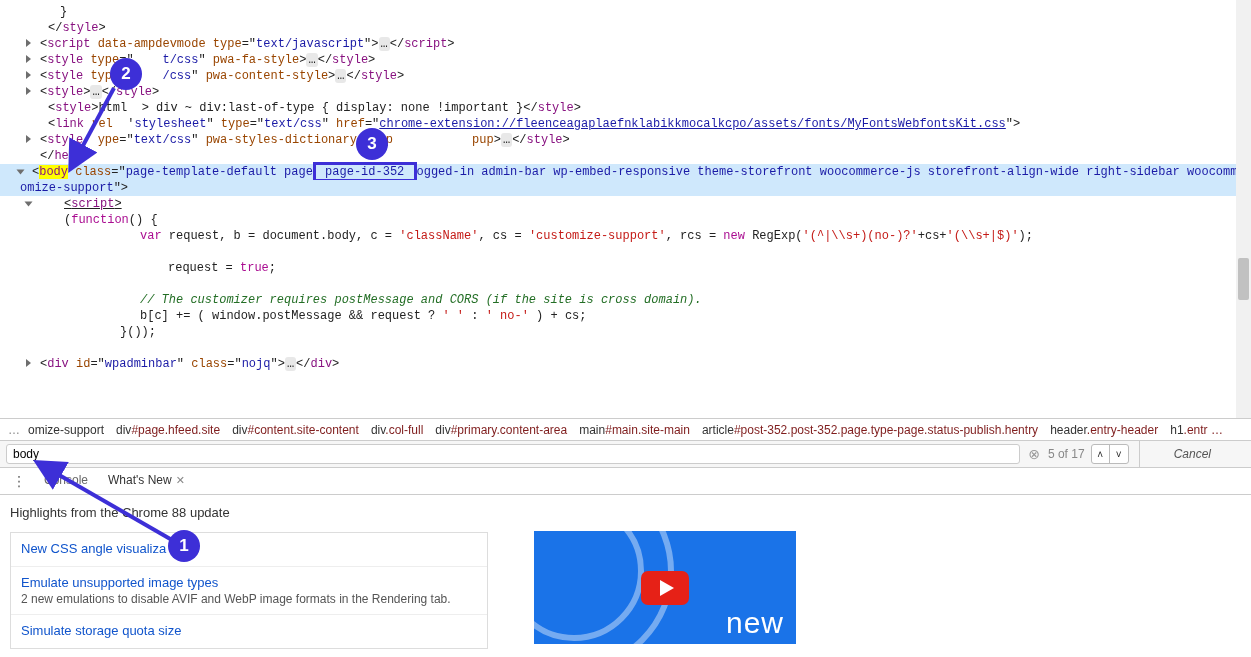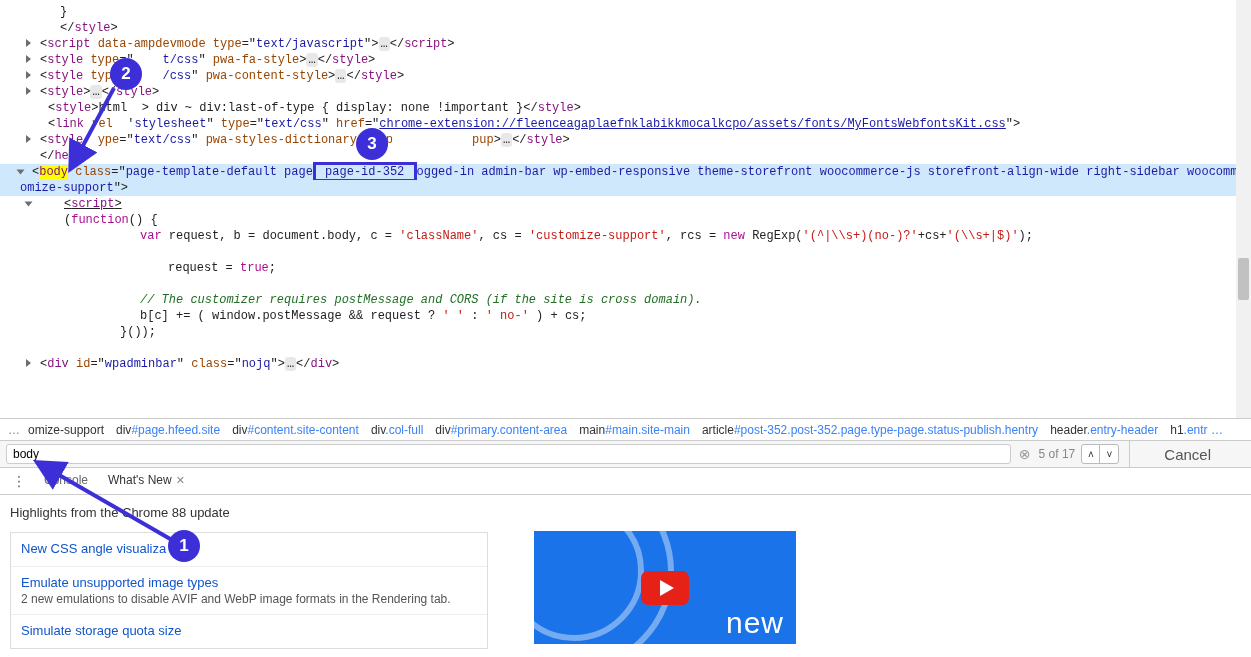--- a/index.html
+++ b/index.html
@@ -20,31 +20,31 @@
 .link-val { color: #1a1aa6; text-decoration: underline; }
 .highlight-yellow { background: #ffff00; }
 .boxed { border: 3px solid #3d2fd7; padding: 0 2px; }
 .ellipsis { background: #e8e8e8; border-radius: 3px; padding: 0 2px; }
 
 .annot-bubble { position: absolute; width: 32px; height: 32px; border-radius: 50%; background: #3d2fd7; color: #fff; font-family: -apple-system, "Segoe UI", sans-serif; font-weight: 700; font-size: 17px; display: flex; align-items: center; justify-content: center; z-index: 50; pointer-events: none; }
 .annot-arrow { position: absolute; z-index: 49; pointer-events: none; }
 
 .crumbs { border-top: 1px solid #ccc; height: 22px; display: flex; align-items: center; overflow: hidden; padding: 0 8px; font-family: -apple-system, "Segoe UI", sans-serif; font-size: 12px; color: #333; }
 .crumb { margin-right: 12px; white-space: nowrap; }
-.crumb .cid { color: #3b82f6; }
+.crumb .cid { color: #7f1d1d; }
 .crumb-ell { color: #888; margin-right: 8px; }
 
 .search-bar { border-top: 1px solid #ccc; border-bottom: 1px solid #ccc; height: 28px; display: flex; align-items: center; background: #f6f6f6; padding: 0 6px; font-family: -apple-system, "Segoe UI", sans-serif; }
 .search-input { flex: 1; height: 20px; border: 1px solid #ccc; border-radius: 3px; padding: 0 6px; font-size: 12px; background: #fff; margin-right: 8px; }
 .search-count { color: #888; font-size: 12px; margin-right: 6px; }
 .search-clear { color: #999; font-size: 14px; margin-right: 8px; cursor: pointer; }
 .search-stepper { display: flex; border: 1px solid #bbb; border-radius: 3px; background: #fff; margin-right: 10px; }
 .search-stepper div { width: 18px; height: 18px; display: flex; align-items: center; justify-content: center; font-size: 10px; cursor: pointer; }
 .search-stepper div:first-child { border-right: 1px solid #bbb; }
-.cancel-btn { color: #555; font-size: 15px; padding: 2px 34px; cursor: pointer; border-left: 1px solid #ccc; display:flex; align-items:center; height:100%; }
+.cancel-btn { color: #555; font-size: 12px; padding: 2px 34px; cursor: pointer; border-left: 1px solid #ccc; display:flex; align-items:center; height:100%;font-style:italic; }
 
 .drawer-tabs { border-bottom: 1px solid #ccc; height: 27px; display: flex; align-items: flex-end; padding-left: 4px; font-family: -apple-system, "Segoe UI", sans-serif; font-size: 12px; color: #666; }
 .drawer-menu { padding: 0 8px; cursor: pointer; align-self: center; font-size: 14px; color: #666; }
 .drawer-tab { padding: 5px 10px 5px 10px; cursor: pointer; border-bottom: 2px solid transparent; }
 .drawer-tab.active { color: #333; }
 .drawer-tab .cx { margin-left: 4px; font-size: 11px; color: #888; }
 
 .drawer-body { flex: 1; padding: 10px 10px; font-family: -apple-system, "Segoe UI", sans-serif; font-size: 13px; color: #333; overflow: hidden; display: flex; gap: 46px; }
 .drawer-intro { font-size: 13px; color: #333; margin-bottom: 12px; }
 .highlights-list { border: 1px solid #ddd; width: 478px; }
@@ -64,21 +64,21 @@
 .vscroll { position:absolute; right:0; top:0; width:15px; height:418px; background:#f1f1f1; }
 .vscroll-thumb { position:absolute; right:2px; top:258px; width:11px; height:42px; background:#c1c1c1; border-radius:2px; }
 </style>
 </head>
 <body>
 
 <div class="devtools-root">
 
   <div class="code-panel" id="code-panel">
       <div class="code-line" style="padding-left: 60px;"><span><span class="plain-text">}</span></span></div>
-      <div class="code-line" style="padding-left: 48px; margin-left: 12px;"><span><span class="plain-text">&lt;/</span><span class="tag-name">style</span><span class="plain-text">&gt;</span></span></div>
+      <div class="code-line" style="padding-left: 48px;"><span><span class="plain-text">&lt;/</span><span class="tag-name">style</span><span class="plain-text">&gt;</span></span></div>
       <div class="code-line" style="padding-left: 40px;"><span class="caret" style="left: 26px;"></span><span><span class="plain-text">&lt;</span><span class="tag-name">script</span> <span class="attr-name">data-ampdevmode</span> <span class="attr-name">type</span><span class="plain-text">="</span><span class="attr-value">text/javascript</span><span class="plain-text">"&gt;</span><span class="ellipsis">…</span><span class="plain-text">&lt;/</span><span class="tag-name">script</span><span class="plain-text">&gt;</span></span></div>
       <div class="code-line" style="padding-left: 40px;"><span class="caret" style="left: 26px;"></span><span><span class="plain-text">&lt;</span><span class="tag-name">style</span> <span class="attr-name">type</span><span class="plain-text">="</span><span class="attr-value">    t/css</span><span class="plain-text">" </span><span class="attr-name">pwa-fa-style</span><span class="plain-text">&gt;</span><span class="ellipsis">…</span><span class="plain-text">&lt;/</span><span class="tag-name">style</span><span class="plain-text">&gt;</span></span></div>
       <div class="code-line" style="padding-left: 40px;"><span class="caret" style="left: 26px;"></span><span><span class="plain-text">&lt;</span><span class="tag-name">style</span> <span class="attr-name">type</span><span class="plain-text">="</span><span class="attr-value">    /css</span><span class="plain-text">" </span><span class="attr-name">pwa-content-style</span><span class="plain-text">&gt;</span><span class="ellipsis">…</span><span class="plain-text">&lt;/</span><span class="tag-name">style</span><span class="plain-text">&gt;</span></span></div>
       <div class="code-line" style="padding-left: 40px;"><span class="caret" style="left: 26px;"></span><span><span class="plain-text">&lt;</span><span class="tag-name">style</span><span class="plain-text">&gt;</span><span class="ellipsis">…</span><span class="plain-text">&lt;/</span><span class="tag-name">style</span><span class="plain-text">&gt;</span></span></div>
       <div class="code-line" style="padding-left: 48px;"><span><span class="plain-text">&lt;</span><span class="tag-name">style</span><span class="plain-text">&gt;</span><span class="plain-text">html  &gt; div ~ div:last-of-type { display: none !important }</span><span class="plain-text">&lt;/</span><span class="tag-name">style</span><span class="plain-text">&gt;</span></span></div>
       <div class="code-line" style="padding-left: 48px;"><span><span class="plain-text">&lt;</span><span class="tag-name">link</span> <span class="attr-name">rel</span>  <span class="plain-text">'</span><span class="attr-value">stylesheet</span><span class="plain-text">" </span><span class="attr-name">type</span><span class="plain-text">="</span><span class="attr-value">text/css</span><span class="plain-text">" </span><span class="attr-name">href</span><span class="plain-text">="</span><span class="link-val">chrome-extension://fleenceagaplaefnklabikkmocalkcpo/assets/fonts/MyFontsWebfontsKit.css</span><span class="plain-text">"&gt;</span></span></div>
       <div class="code-line" style="padding-left: 40px;"><span class="caret" style="left: 26px;"></span><span><span class="plain-text">&lt;</span><span class="tag-name">style</span>  <span class="attr-name">ype</span><span class="plain-text">="</span><span class="attr-value">text/css</span><span class="plain-text">" </span><span class="attr-name">pwa-styles-dictionary-wrap</span><span class="attr-name">           pup</span><span class="plain-text">&gt;</span><span class="ellipsis">…</span><span class="plain-text">&lt;/</span><span class="tag-name">style</span><span class="plain-text">&gt;</span></span></div>
       <div class="code-line" style="padding-left: 40px;"><span><span class="plain-text">&lt;/</span><span class="tag-name">head</span><span class="plain-text">&gt;</span></span></div>
       <div class="code-line selected" style="padding-left: 32px;"><span class="caret open" style="left: 18px;"></span><span><span class="plain-text">&lt;</span><span class="tag-name highlight-yellow">body</span> <span class="attr-name">class</span><span class="plain-text">="</span><span class="attr-value">page-template-default page<span class="boxed"> page-id-352 </span>ogged-in admin-bar wp-embed-responsive theme-storefront woocommerce-js storefront-align-wide right-sidebar woocommerce-active cust</span></span></div>
       <div class="code-line selected" style="padding-left: 20px;"><span><span class="attr-value">omize-support</span><span class="plain-text">"&gt;</span></span></div>

